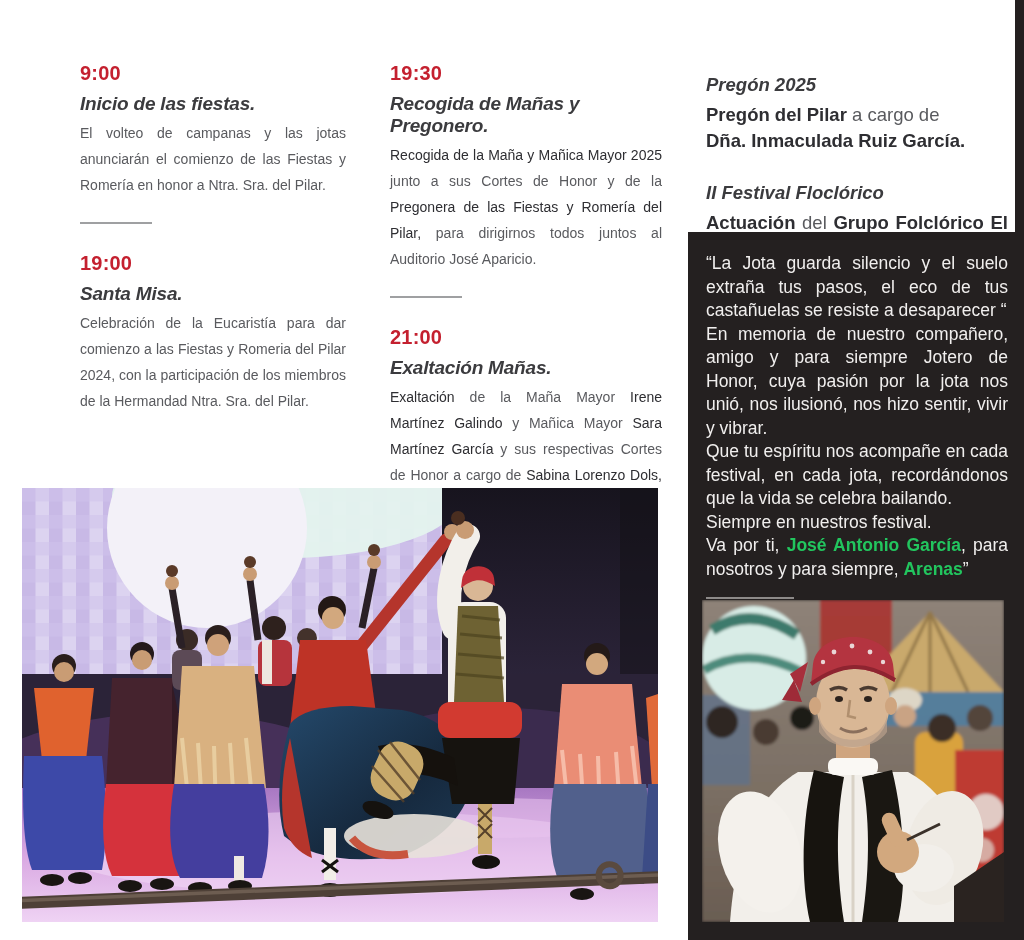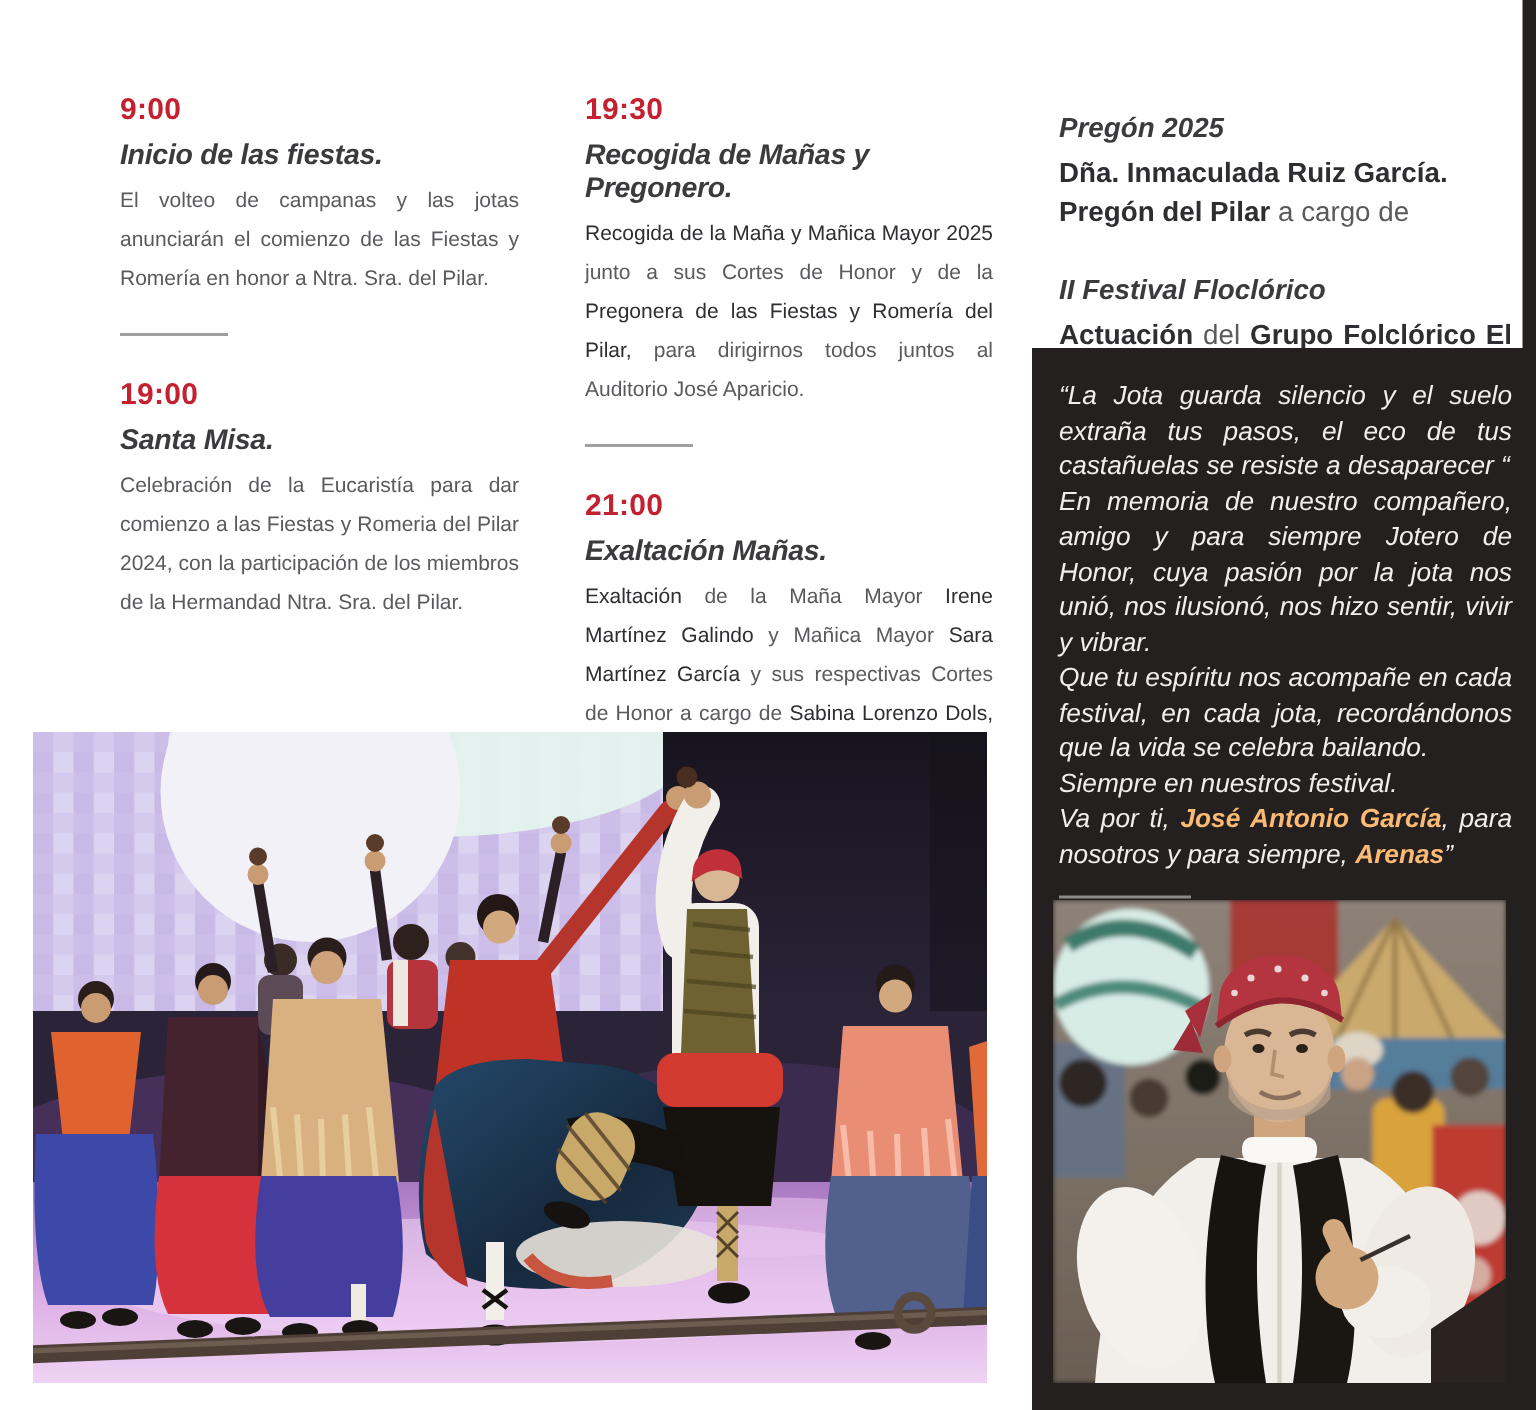--- a/index.html
+++ b/index.html
@@ -25,24 +25,24 @@
   .ann-block{margin-bottom:28px;}
   .ann-title{font-size:18.5px;font-weight:700;font-style:italic;color:var(--heading-dark);margin:16px 0 6px;}
   .ann-line{font-size:18.5px;line-height:26px;color:var(--body-gray);text-align:justify;}
   .ann-line .b{font-weight:700;color:var(--bold-dark);}
   .edge-strip{position:absolute;right:0;top:0;width:9px;height:232px;background:var(--memorial-bg);}
   .memorial-box{
     position:absolute;left:688px;top:232px;width:336px;height:708px;
     background:var(--memorial-bg);padding:20px 16px 0 18px;
   }
   .quote p{
-    font-size:17.5px;line-height:23.5px;font-style:italic;color:var(--memorial-text);
+    font-size:17.5px;line-height:23.5px;color:var(--memorial-text);
     text-align:justify;hyphens:auto;
   }
-  .quote .b{font-weight:700;color:#fdba74;}
+  .quote .b{font-weight:700;color:#22c55e;}
   .memorial-divider{width:88px;border:none;border-top:2px solid var(--memorial-divider);margin:16px 0 0;}
   .portrait-photo{position:absolute;left:14px;top:368px;width:302px;height:322px;overflow:hidden;}
   .dancers-photo{position:absolute;left:22px;top:488px;width:636px;height:434px;overflow:hidden;}
   svg{display:block;width:100%;height:100%;}
 </style>
 </head>
 <body>
 
 <div class="page">
 
@@ -70,22 +70,22 @@
     <section>
       <h2 class="time">21:00</h2>
       <h3 class="event-title">Exaltación Mañas.</h3>
       <p class="event-body"><span class="b">Exaltación</span><span> de la Maña Mayor </span><span class="b">Irene Martínez Galindo</span><span> y Mañica Mayor </span><span class="b">Sara Martínez García</span><span> y sus respectivas Cortes de Honor a cargo de </span><span class="b">Sabina Lorenzo Dols,</span><span> Maña Mayor del año 2000.</span></p>
     </section>
   </div>
 
   <div class="col col3">
     <div class="ann-block">
       <h3 class="ann-title">Pregón 2025</h3>
+      <div class="ann-line"><span class="b">Pregón del Pilar</span><span> a cargo de</span></div>
       <div class="ann-line"><span class="b">Dña. Inmaculada Ruiz García.</span></div>
-      <div class="ann-line"><span class="b">Pregón del Pilar</span><span> a cargo de</span></div>
     </div>
     <div class="ann-block">
       <h3 class="ann-title">II Festival Floclórico</h3>
       <div class="ann-line"><span class="b">Actuación</span><span> del </span><span class="b">Grupo Folclórico El Pilar de Benejúzar</span><span>.</span></div>
     </div>
   </div>
 
   <div class="edge-strip"></div>
 
   <div class="memorial-box">

